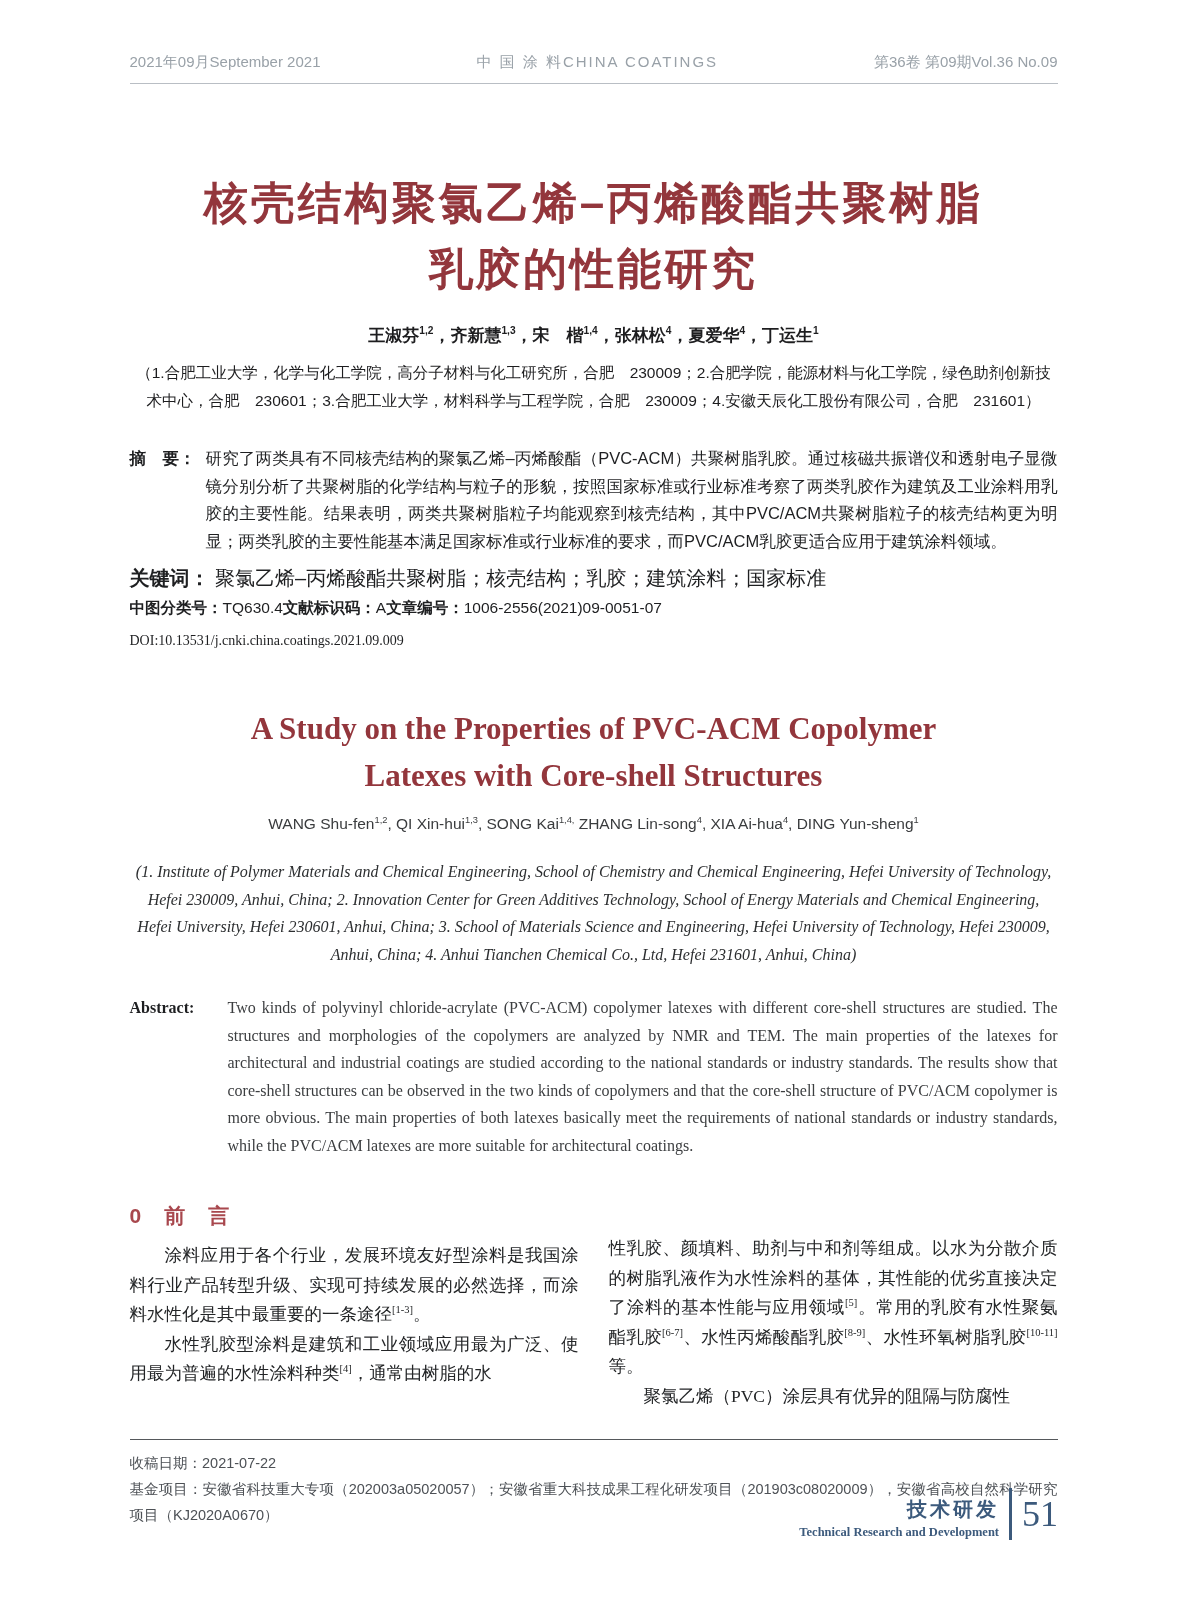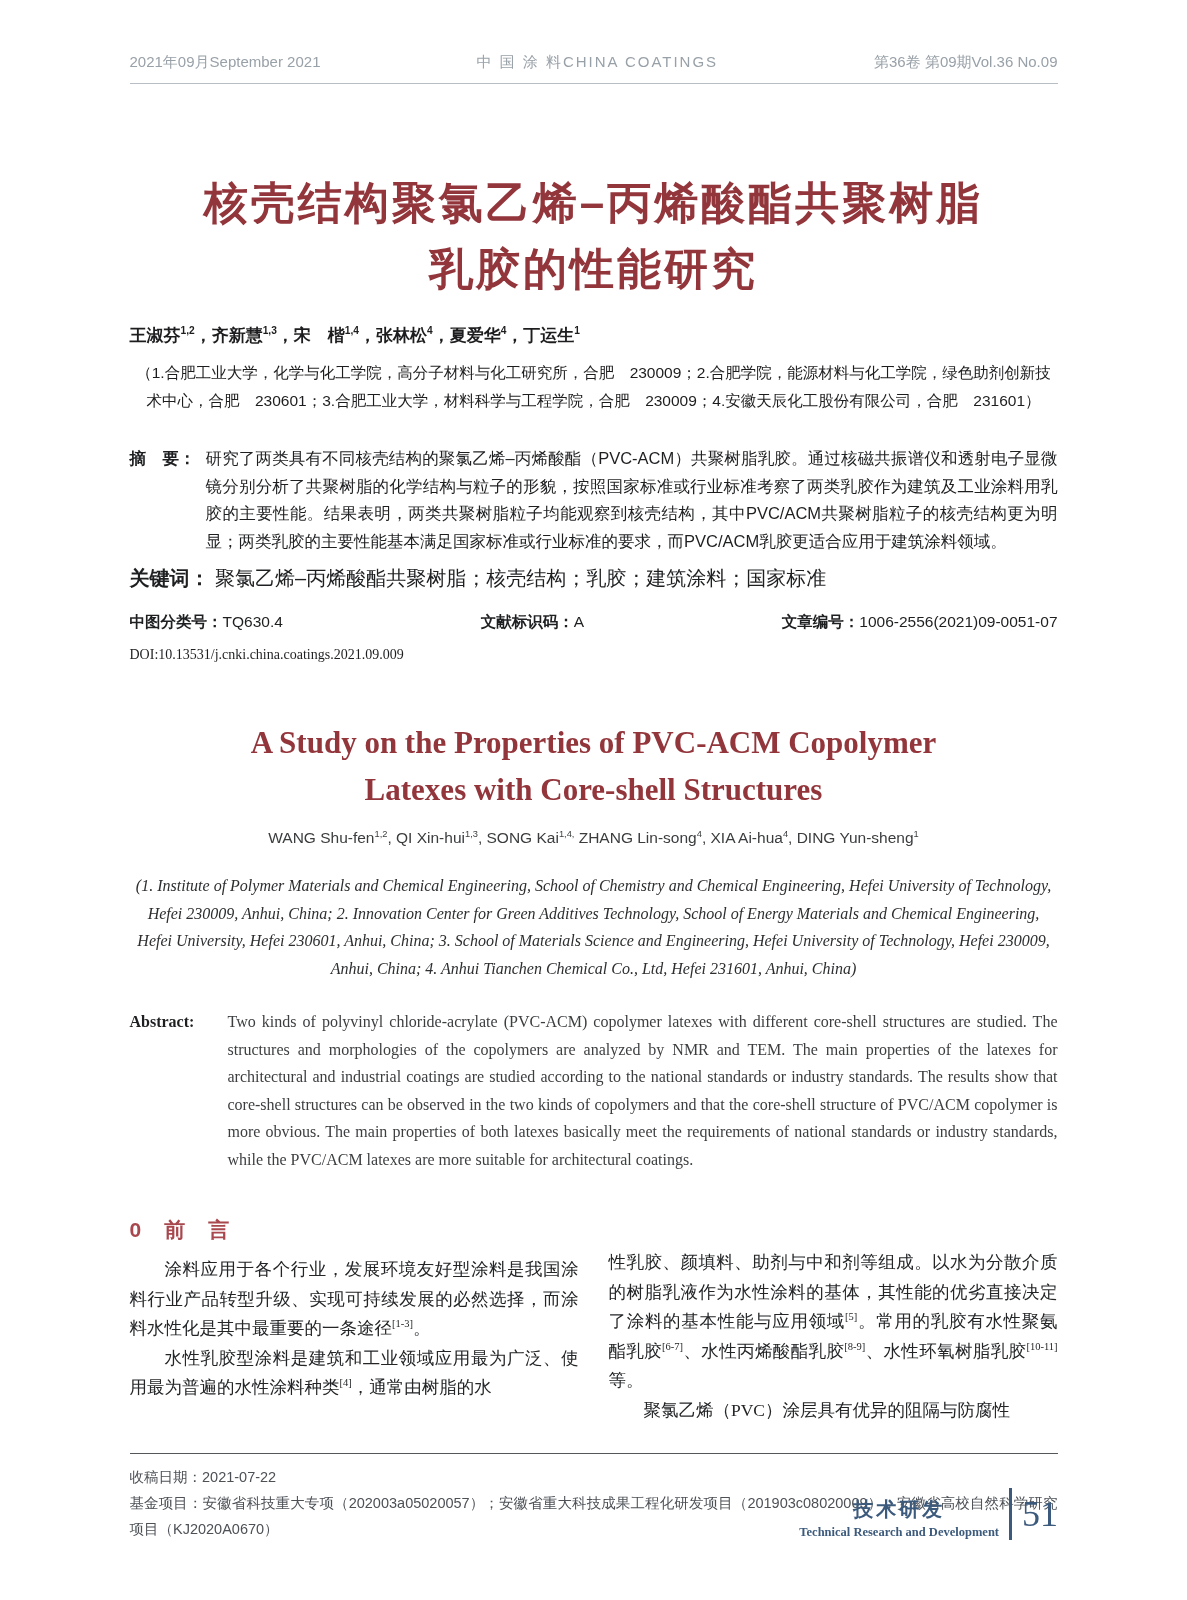--- a/index.html
+++ b/index.html
@@ -32,21 +32,21 @@
   
   .title-cn {
     margin-top:86px; text-align:center;
     font-family:"Liberation Sans", sans-serif;
     font-weight:bold; color:#93363c;
     font-size:44px; line-height:66px; letter-spacing:3px;
   }
 
   
   .authors-cn {
-    margin-top:22px; text-align:left;
+    margin-top:22px; text-align:center;
     font-family:"Liberation Sans", sans-serif;
     font-weight:bold; font-size:17px; color:#1d1d1f;
   }
   .affil-cn {
     margin-top:12px; text-align:center;
     font-family:"Liberation Sans", sans-serif;
     font-size:15.5px; line-height:28px; color:#1d1d1f;
   }
   sup { font-size:0.6em; vertical-align:super; line-height:0; }
 
@@ -60,22 +60,22 @@
   }
   .abstract-cn .lbl { position:absolute; left:0; top:0; font-weight:bold; }
   .keywords-cn {
     margin-top:10px;
     font-family:"Liberation Sans", sans-serif;
     font-size:20px; line-height:27px; color:#1e1f21;
   }
   .keywords-cn .lbl { font-weight:bold; }
 
   .meta-row {
-    display:flex; justify-content:space-between;
-    margin-top:20px;
+    display:flex; 
+    margin-top:6px;
     font-family:"Liberation Sans", sans-serif;
     font-size:15.5px; color:#1e1f21;
   }
   .meta-row .lbl { font-weight:bold; }
   .doi-line { margin-top:14px; font-size:14px; color:#1e1f21; font-family:Liberation Serif, serif; }
 
   
   .title-en {
     margin-top:56px; text-align:center;
     font-weight:bold; color:#93363c;
@@ -122,21 +122,21 @@
     font-family:"Liberation Sans", sans-serif;
     font-size:14.5px; line-height:26px; color:#4d5156;
     text-align:justify;
   }
 
   
   .footer {
     position:absolute; top:1488px; right:129px;
     display:flex; align-items:center;
   }
-  .footer .labels { text-align:center;margin-top:8px; }
+  .footer .labels { text-align:right;margin-top:8px; }
   .footer .cn {
     font-family:"Liberation Sans", sans-serif;
     font-weight:bold; font-size:20px; letter-spacing:3px; color:#3c5a7c;
   }
   .footer .en {
     font-size:12.5px; font-weight:bold; color:#3c5a7c; margin-top:2px;
   }
   .footer .vbar { width:3px; height:52px; background:#3c5a7c; margin:0 10px 0 10px; }
   .footer .pageno { font-size:36px; color:#3c5a7c; font-family:"Liberation Serif", serif; }
 </style>

